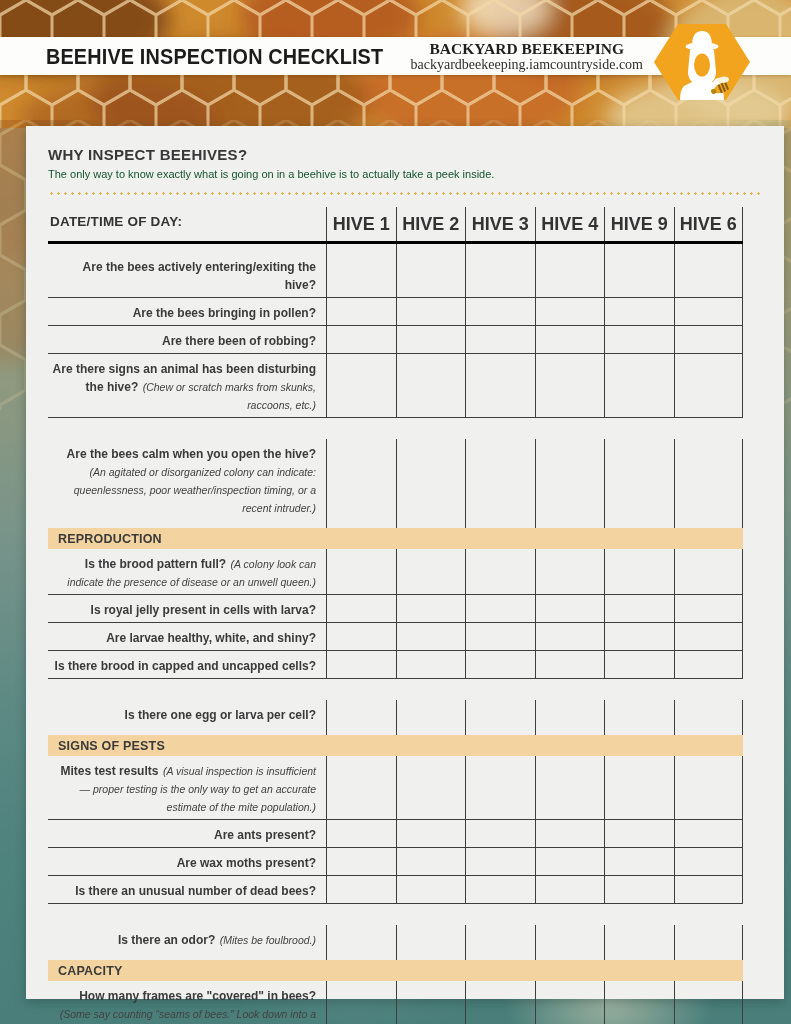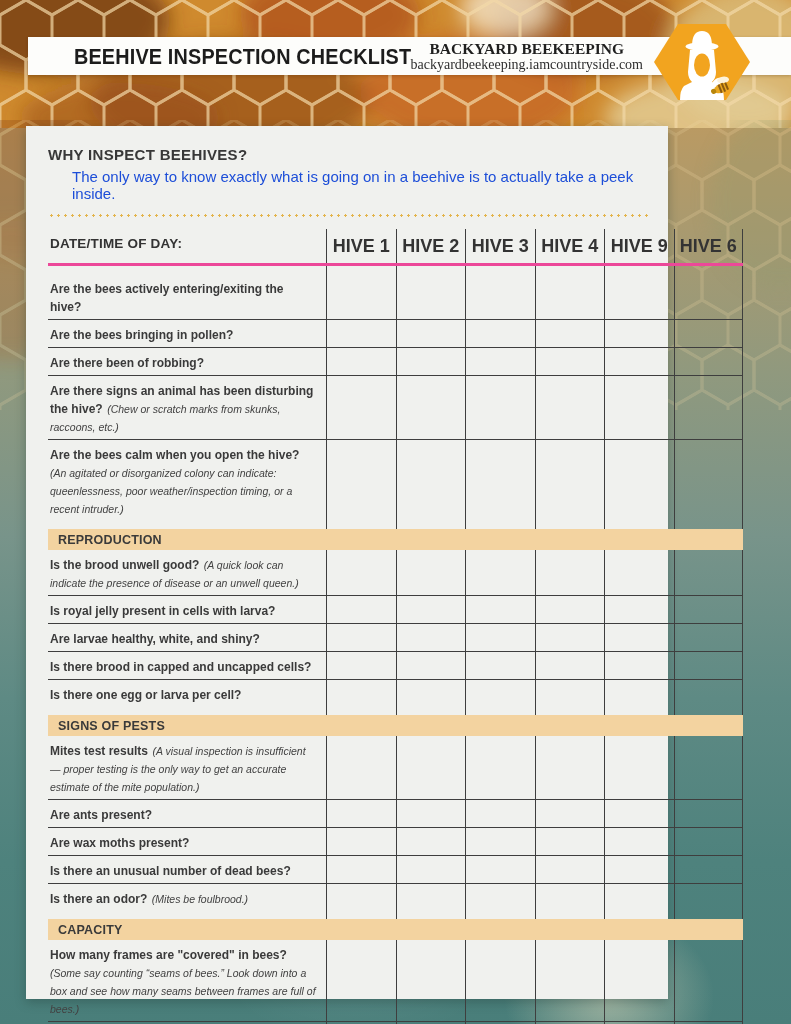--- a/index.html
+++ b/index.html
@@ -19,44 +19,44 @@
   .bg-grad{position:absolute;left:0;right:0;top:120px;bottom:0;
     background:
       radial-gradient(150px 120px at 77% 97%, rgba(242,230,198,.5), rgba(242,230,198,0) 70%),
       radial-gradient(220px 160px at 45% 90%, rgba(255,255,255,.10), rgba(255,255,255,0) 70%),
       linear-gradient(180deg,#bb9a62 0%, #a89a70 13%, #90997e 28%, #78948a 46%, #5e8a84 64%, #4e827d 82%, #497e7a 100%);
   }
   .bg-hex{position:absolute;left:0;top:120px;width:791px;height:290px;opacity:.38;}
   .banner{position:absolute;left:0;top:0;width:791px;height:128px;}
 
   
-  .titleband{position:absolute;left:0;right:0;top:37px;height:38px;background:#fdfdfb;box-shadow:0 1px 3px rgba(60,30,0,.25);margin-left:28px;}
+  .titleband{position:absolute;left:0;right:0;top:37px;height:38px;background:#fdfdfb;box-shadow:0 1px 3px rgba(60,30,0,.25);}
   .title{position:absolute;left:46px;top:0;height:38px;line-height:39px;font-size:22px;font-weight:bold;color:#1c1c1c;
     transform:scaleX(.9);transform-origin:0 50%;letter-spacing:.2px;white-space:nowrap;}
   .brand{position:absolute;right:148px;top:3px;text-align:center;font-family:"Liberation Serif", serif;}
   .brand-name{font-size:15.5px;font-weight:bold;color:#1f1f1f;line-height:17px;}
   .brand-url{font-size:14px;color:#2e2e2e;line-height:15px;}
   .logo{position:absolute;left:652px;top:16px;width:100px;height:92px;}
 
   
-  .card{position:absolute;left:26px;top:126px;width:642px;height:873px;background:var(--card-bg);
+  .card{position:absolute;left:26px;top:126px;width:758px;height:873px;background:var(--card-bg);
     padding:8px 20px 0 22px;box-shadow:0 3px 10px rgba(30,55,50,.35);}
   .intro-h{font-size:15px;font-weight:bold;color:#383838;margin:12px 0 5px;letter-spacing:.3px;}
-  .intro-s{font-size:15px;color:#1d4ed8;margin-left:24px;}
+  .intro-s{font-size:11px;color:#14532d;}
   .dotted{height:3px;margin:12px 0 12px;background-image:radial-gradient(circle,var(--dot) 1.1px, rgba(0,0,0,0) 1.4px);
     background-size:7px 3px;background-repeat:repeat-x;background-position:0 50%;}
 
   
   .table{width:695px;color:var(--text);}
-  .t-header{display:grid;grid-template-columns:278px repeat(6,1fr);border-bottom:3px solid #ec4899;}
+  .t-header{display:grid;grid-template-columns:278px repeat(6,1fr);border-bottom:3px solid #000000;}
   .hlabel{font-size:13.5px;font-weight:bold;color:#333;padding:7px 0 6px 2px;letter-spacing:.2px;}
   .hcol{border-left:1px solid var(--line);text-align:center;font-weight:bold;font-size:18px;color:#333;padding:7px 0 6px;}
   .hcol:last-child{border-right:1px solid var(--line);}
-  .t-row{display:grid;grid-template-columns:278px repeat(6,1fr);border-bottom:1px solid var(--line);min-height:27px;}
-  .t-row.last{border-bottom:none;}
+  .t-row{display:grid;grid-template-columns:278px repeat(6,1fr);border-bottom:1px solid var(--line);min-height:27px;text-align:right;}
+  .t-row.last{border-bottom:none;margin-top:21px;}
   .t-row.spacer{min-height:8px;border-bottom:none;}
   .cell{border-left:1px solid var(--line);}
   .cell:last-child{border-right:1px solid var(--line);}
   .qcol{padding:5px 10px 4px 2px;}
   .q-text{font-weight:bold;font-size:12px;line-height:14px;color:#3a3a3a;}
   .q-note{font-style:italic;font-size:10.5px;line-height:12.5px;color:#424242;}
   .band{background:var(--band);font-size:12.5px;font-weight:bold;color:#3a3a3a;padding:4px 10px 3px;letter-spacing:.2px;}
 </style>
 </head>
 <body>
@@ -208,21 +208,21 @@
             <div class="qspace"></div>
             <div class="cell"></div>
             <div class="cell"></div>
             <div class="cell"></div>
             <div class="cell"></div>
             <div class="cell"></div>
             <div class="cell"></div>
           </div>
           <div class="band">REPRODUCTION</div>
           <div class="t-row">
-            <div class="qcol"><span class="q-text">Is the brood unwell good?</span> <span class="q-note">(A quick look can indicate the presence of disease or an unwell queen.)</span></div>
+            <div class="qcol"><span class="q-text">Is the brood pattern full?</span> <span class="q-note">(A colony look can indicate the presence of disease or an unwell queen.)</span></div>
             <div class="cell"></div>
             <div class="cell"></div>
             <div class="cell"></div>
             <div class="cell"></div>
             <div class="cell"></div>
             <div class="cell"></div>
           </div>
           <div class="t-row">
             <div class="qcol"><span class="q-text">Is royal jelly present in cells with larva?</span></div>
             <div class="cell"></div>

